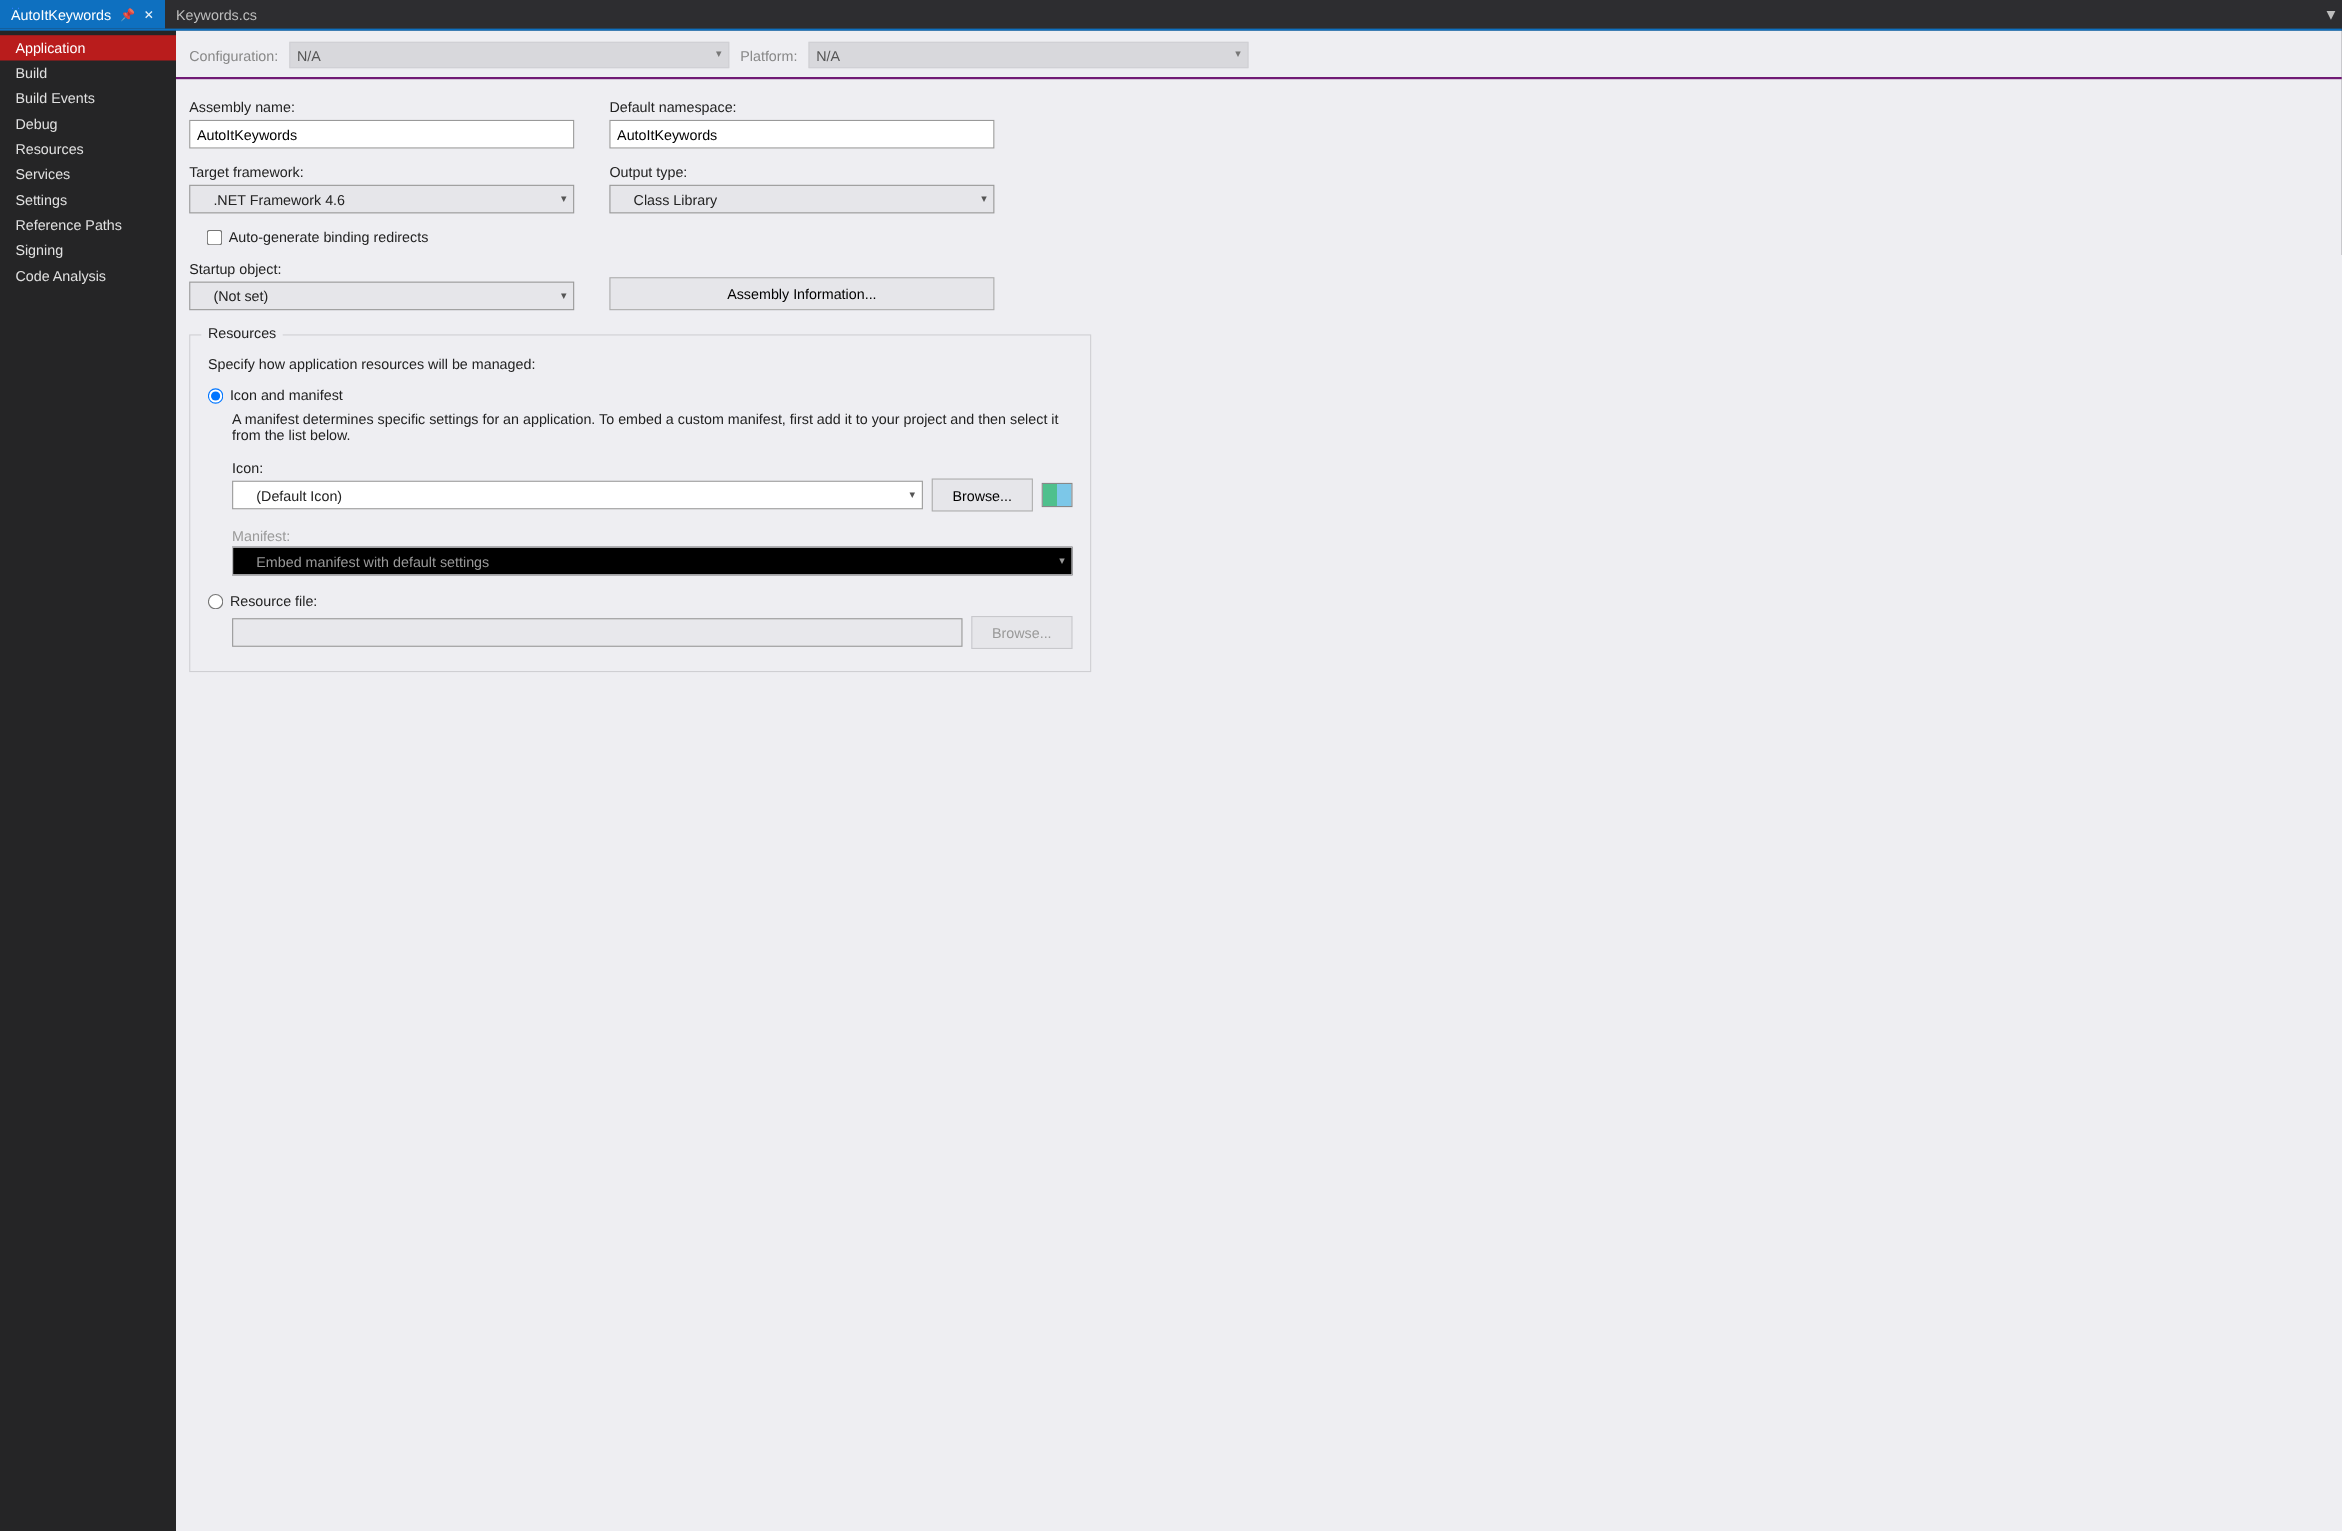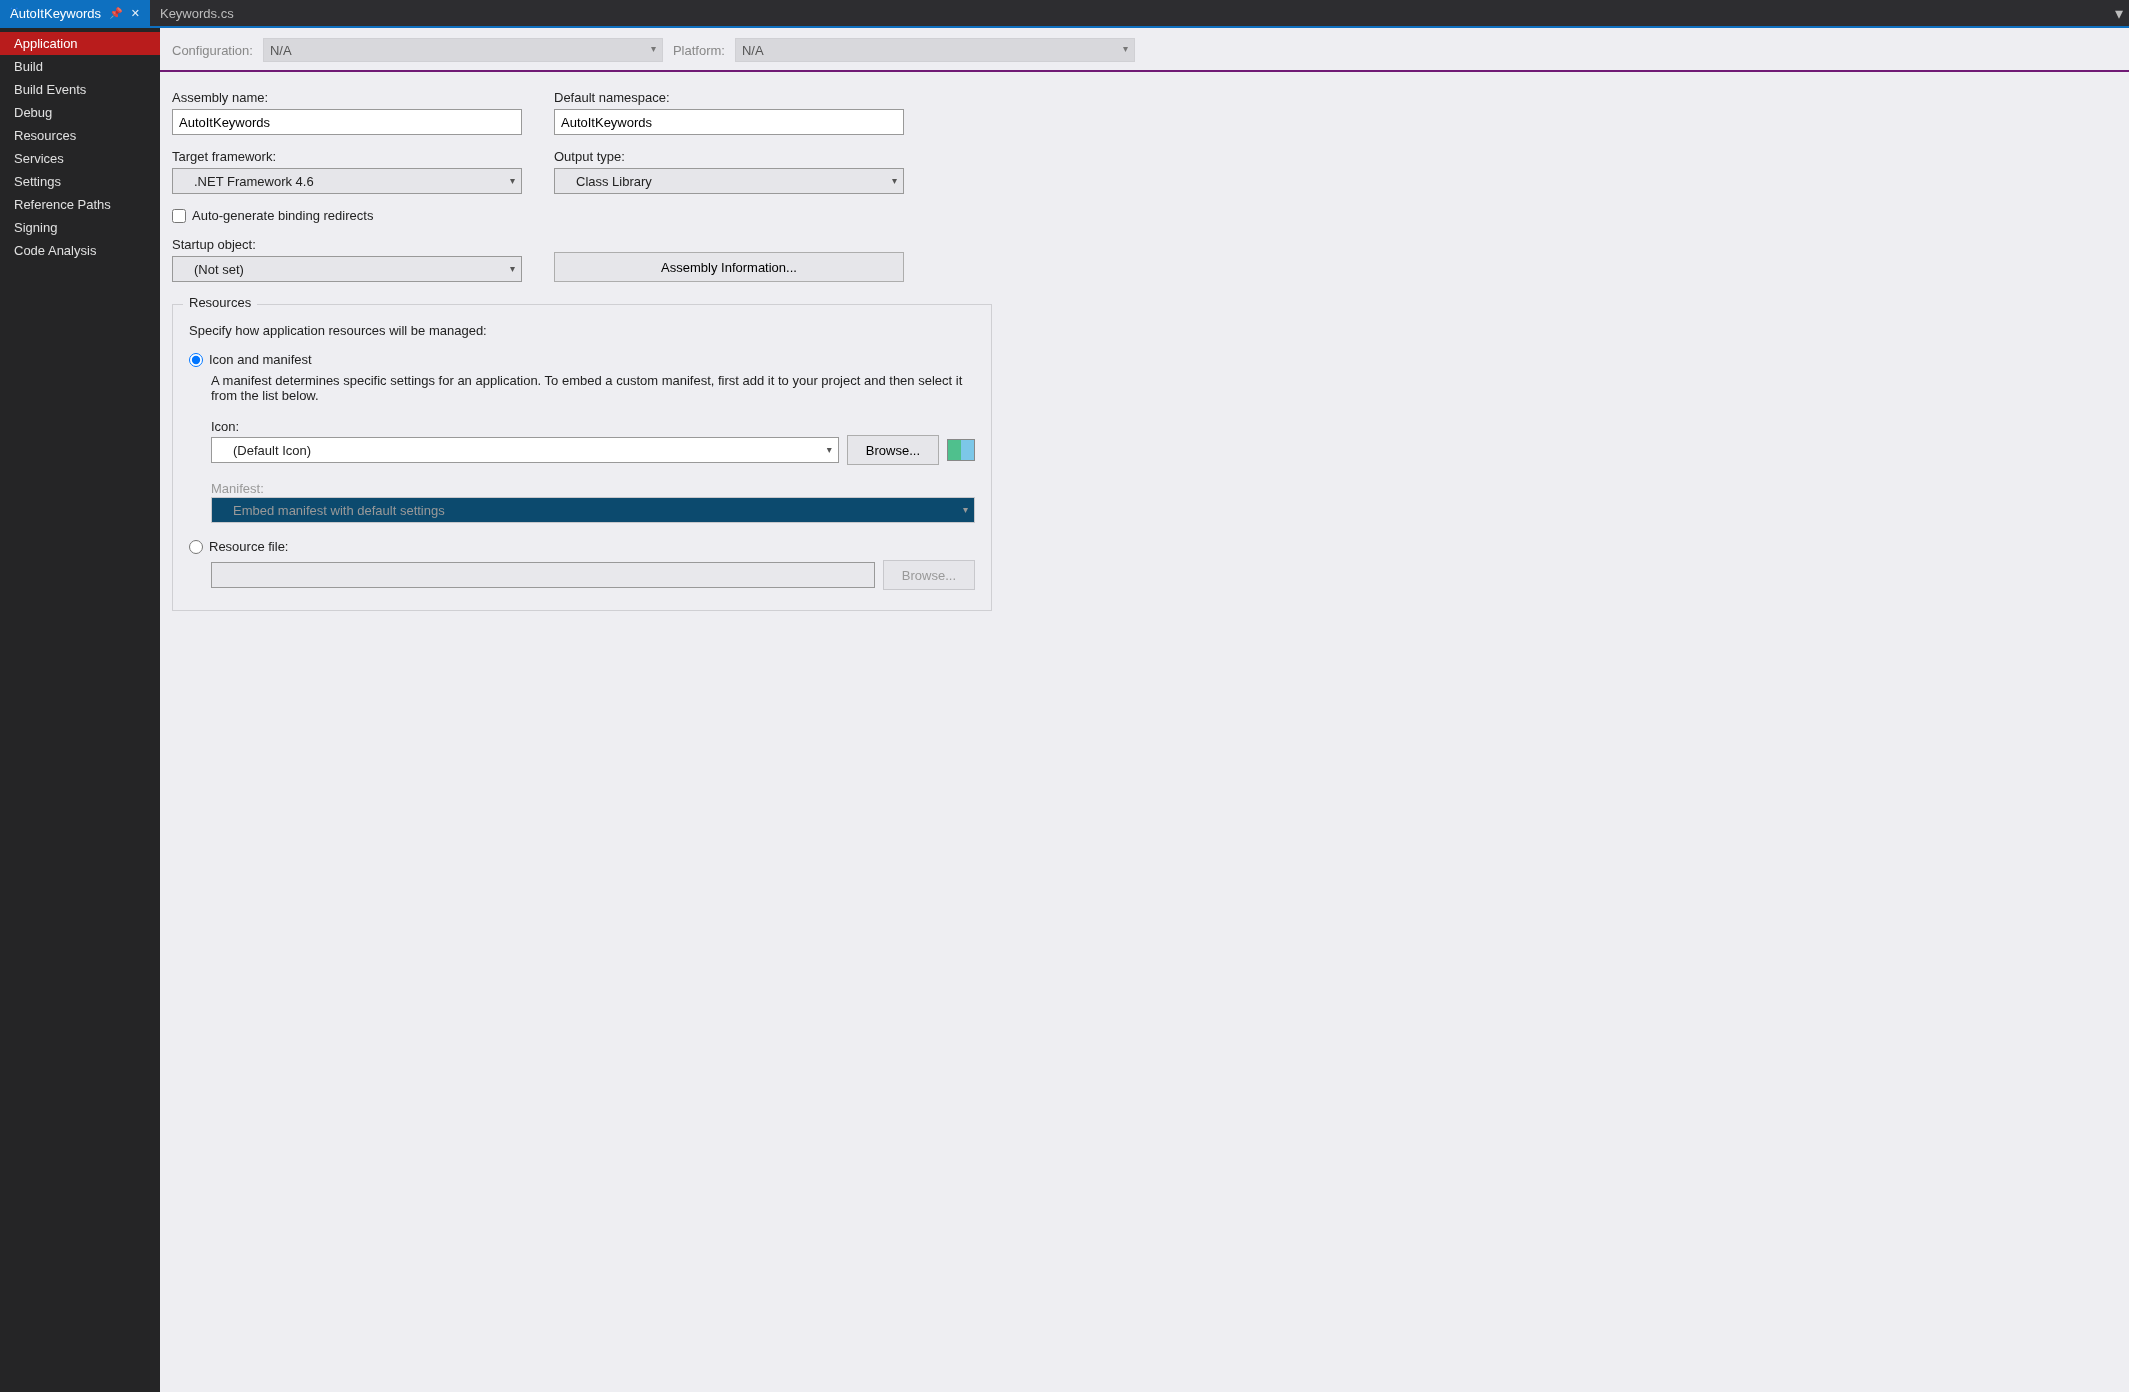--- a/index.html
+++ b/index.html
@@ -28,38 +28,38 @@
 
 
 .form { padding: 18px 12px 24px 12px; max-width: 1000px; }
 .row  { display:flex; gap:32px; margin-bottom:14px; }
 .col  { flex:0 0 350px; display:flex; flex-direction:column; }
 .flabel { font-size:13px; color:#222; margin-bottom:4px; }
 .ftext  { height:26px; border:1px solid #999; background:#fff; font-size:13px; padding:0 6px; }
 .fsel   { height:26px; border:1px solid #999; background:#e6e6ea; font-size:13px; padding:0 22px 0 21px; position:relative; display:flex; align-items:center; }
 .fsel .chev { position:absolute; right:6px; top:6px; font-size:10px; color:#555; }
 
-.chkrow { display:flex; align-items:center; gap:6px; font-size:13px; margin:6px 0 14px 0; }
+.chkrow { display:flex; align-items:center; gap:6px; font-size:13px; margin:6px 0 14px 16px; }
 .chkrow input { width:14px; height:14px; }
 
 .btn { height:30px; padding:0 18px; font-size:13px; background:#e6e6ea; border:1px solid #adadad; cursor:pointer; }
 
 
 .group { border:1px solid #cfcfd3; padding: 14px 16px 20px 16px; margin-top: 22px; position:relative; }
 .group > .gtitle { position:absolute; top:-10px; left:10px; background:#eeeef2; padding:0 6px; font-size:13px; }
 .gtext { font-size:13px; margin: 4px 0 14px 0; }
 .radio { display:flex; align-items:center; gap:6px; font-size:13px; margin-bottom:6px; }
 .radio input { width:14px; height:14px; }
 .indent { margin-left: 22px; }
 .desc { font-size:13px; color:#222; margin-bottom:14px; }
 .wide { display:flex; align-items:center; gap:8px; }
 .wide .fsel, .wide .ftext { flex:1; }
 .icon-preview { width:28px; height:22px; display:inline-block; background:linear-gradient(90deg,#4fc08d 0 50%,#7cc7e8 50% 100%); border:1px solid #888; }
 .disabled, .disabled * { color:#999 !important; }
-.fsel.dis { background:#0c4a6e; border-color:#c8c8cc; }
+.fsel.dis { background:#000000; border-color:#c8c8cc; }
 .btn.dis  { color:#aaa; border-color:#c8c8cc; }
 
 
 .tiny-anchor { position:absolute; top:0; left:10px; font-size:10px; color:#2e7dff; }
 </style>
 </head>
 <body>
 
 <span class="tiny-anchor">. .</span>
 

